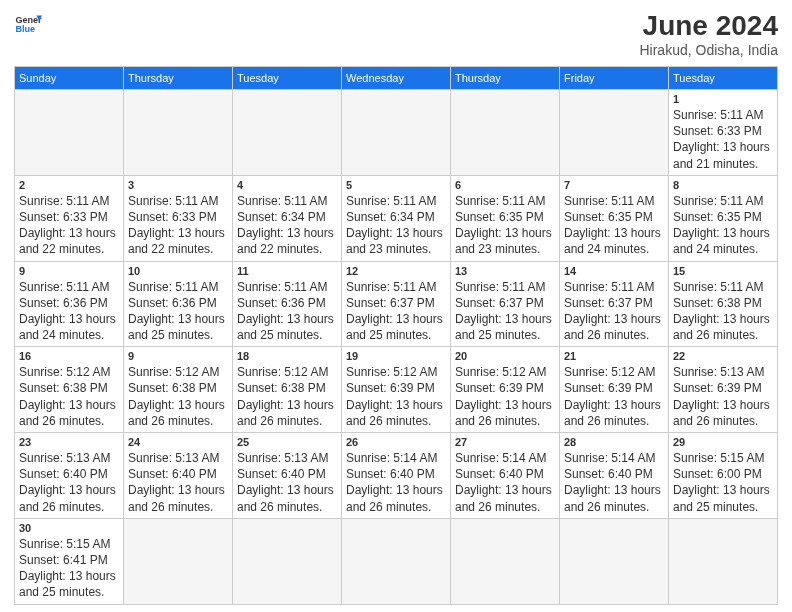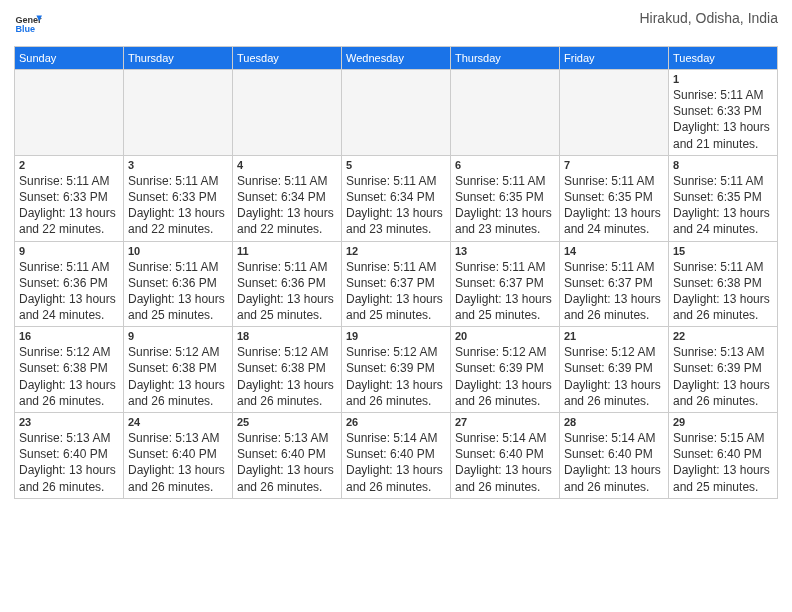--- a/index.html
+++ b/index.html
@@ -91,20 +91,21 @@
 <div class="page">
   <div class="header">
     <div class="logo">
       <svg class="logo-icon" viewBox="0 0 40 40">
         <text x="2" y="18" font-size="13" font-weight="bold" fill="#333">General</text>
         <text x="2" y="32" font-size="13" font-weight="bold" fill="#1a73e8">Blue</text>
         <polygon points="32,8 40,8 36,16" fill="#1a73e8"></polygon>
       </svg>
     </div>
     <div class="title-section">
+      <div class="main-title">June 2024</div>
       <div class="subtitle">Hirakud, Odisha, India</div>
     </div>
   </div>
 
   <table class="calendar">
     <thead>
       <tr>
         <th>Sunday</th>
         <th>Thursday</th>
         <th>Tuesday</th>
@@ -322,20 +323,35 @@
           <td>
             <span class="day-num">28</span>
             <div class="day-info">Sunrise: 5:14 AM
 Sunset: 6:40 PM
 Daylight: 13 hours
 and 26 minutes.</div>
           </td>
           <td>
             <span class="day-num">29</span>
             <div class="day-info">Sunrise: 5:15 AM
-Sunset: 6:40 PM
-Daylight: 13 hours
-and 25 minutes.</div>
-          </td>
+Sunset: 6:00 PM
+Daylight: 13 hours
+and 25 minutes.</div>
+          </td>
+        </tr>
+        <tr class="last-row">
+          <td>
+            <span class="day-num">30</span>
+            <div class="day-info">Sunrise: 5:15 AM
+Sunset: 6:41 PM
+Daylight: 13 hours
+and 25 minutes.</div>
+          </td>
+          <td class="empty"></td>
+          <td class="empty"></td>
+          <td class="empty"></td>
+          <td class="empty"></td>
+          <td class="empty"></td>
+          <td class="empty"></td>
         </tr>
       </tbody>
   </table>
 </div>
 
 </body></html>

